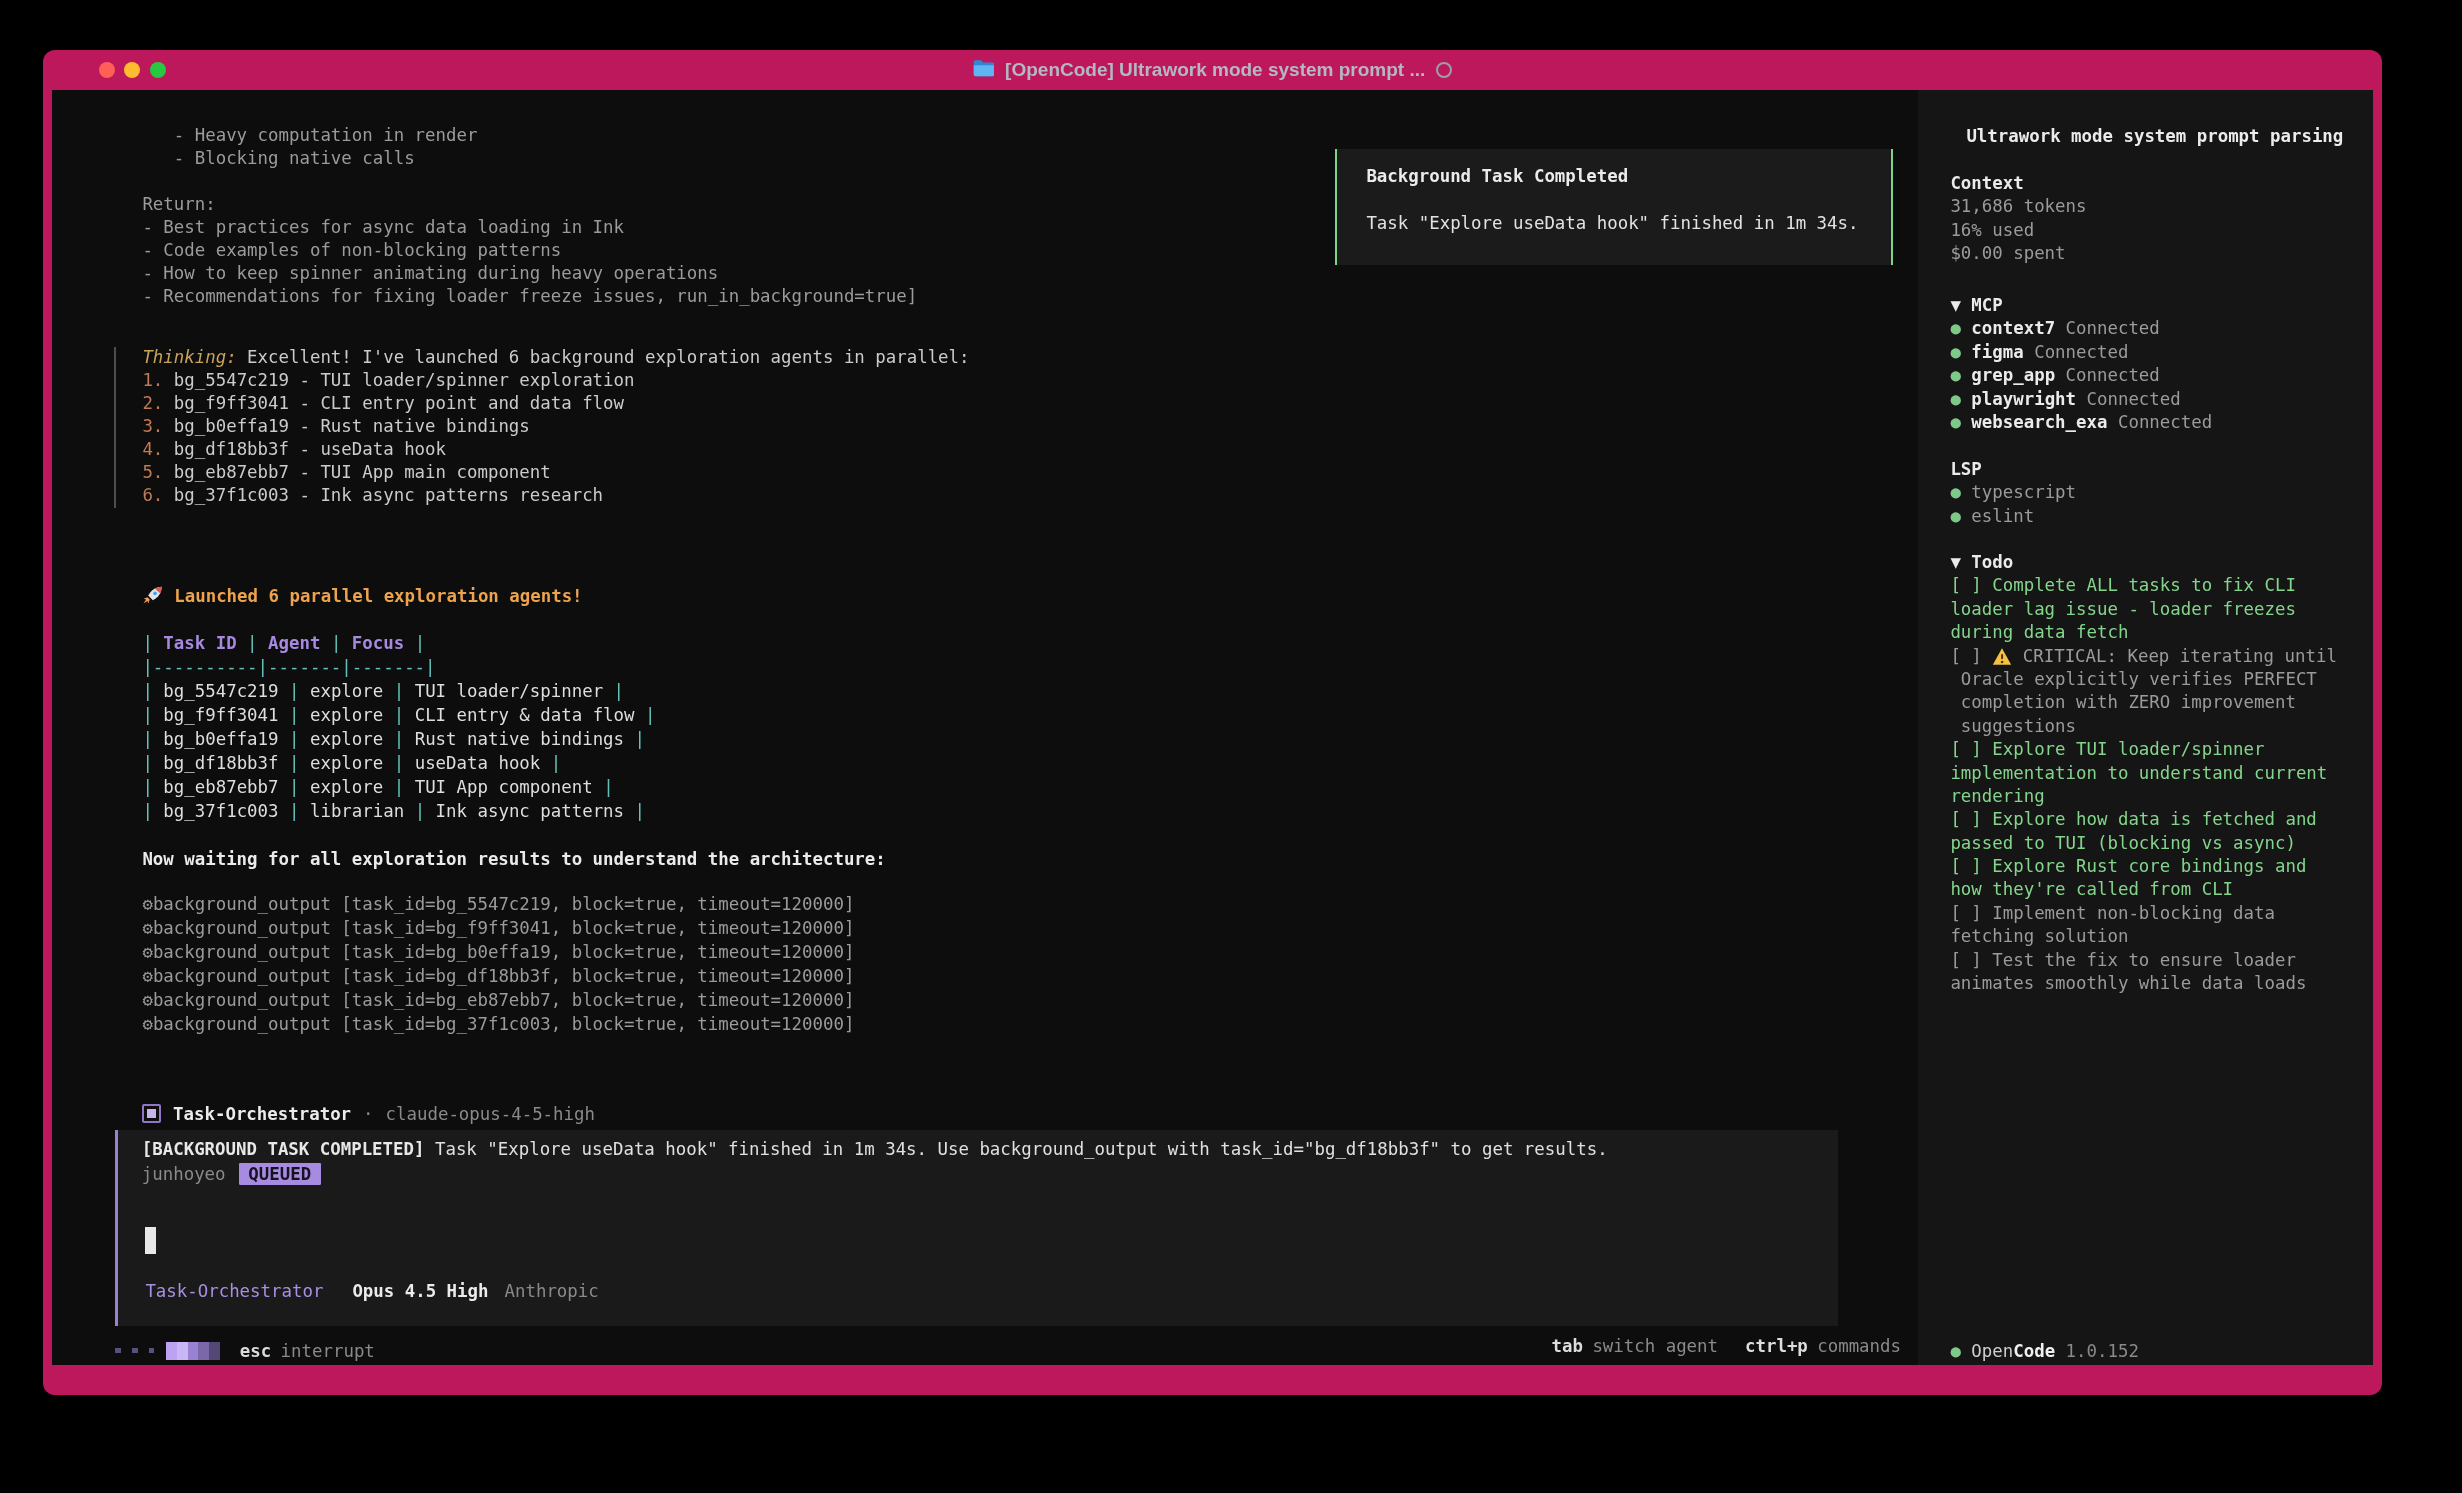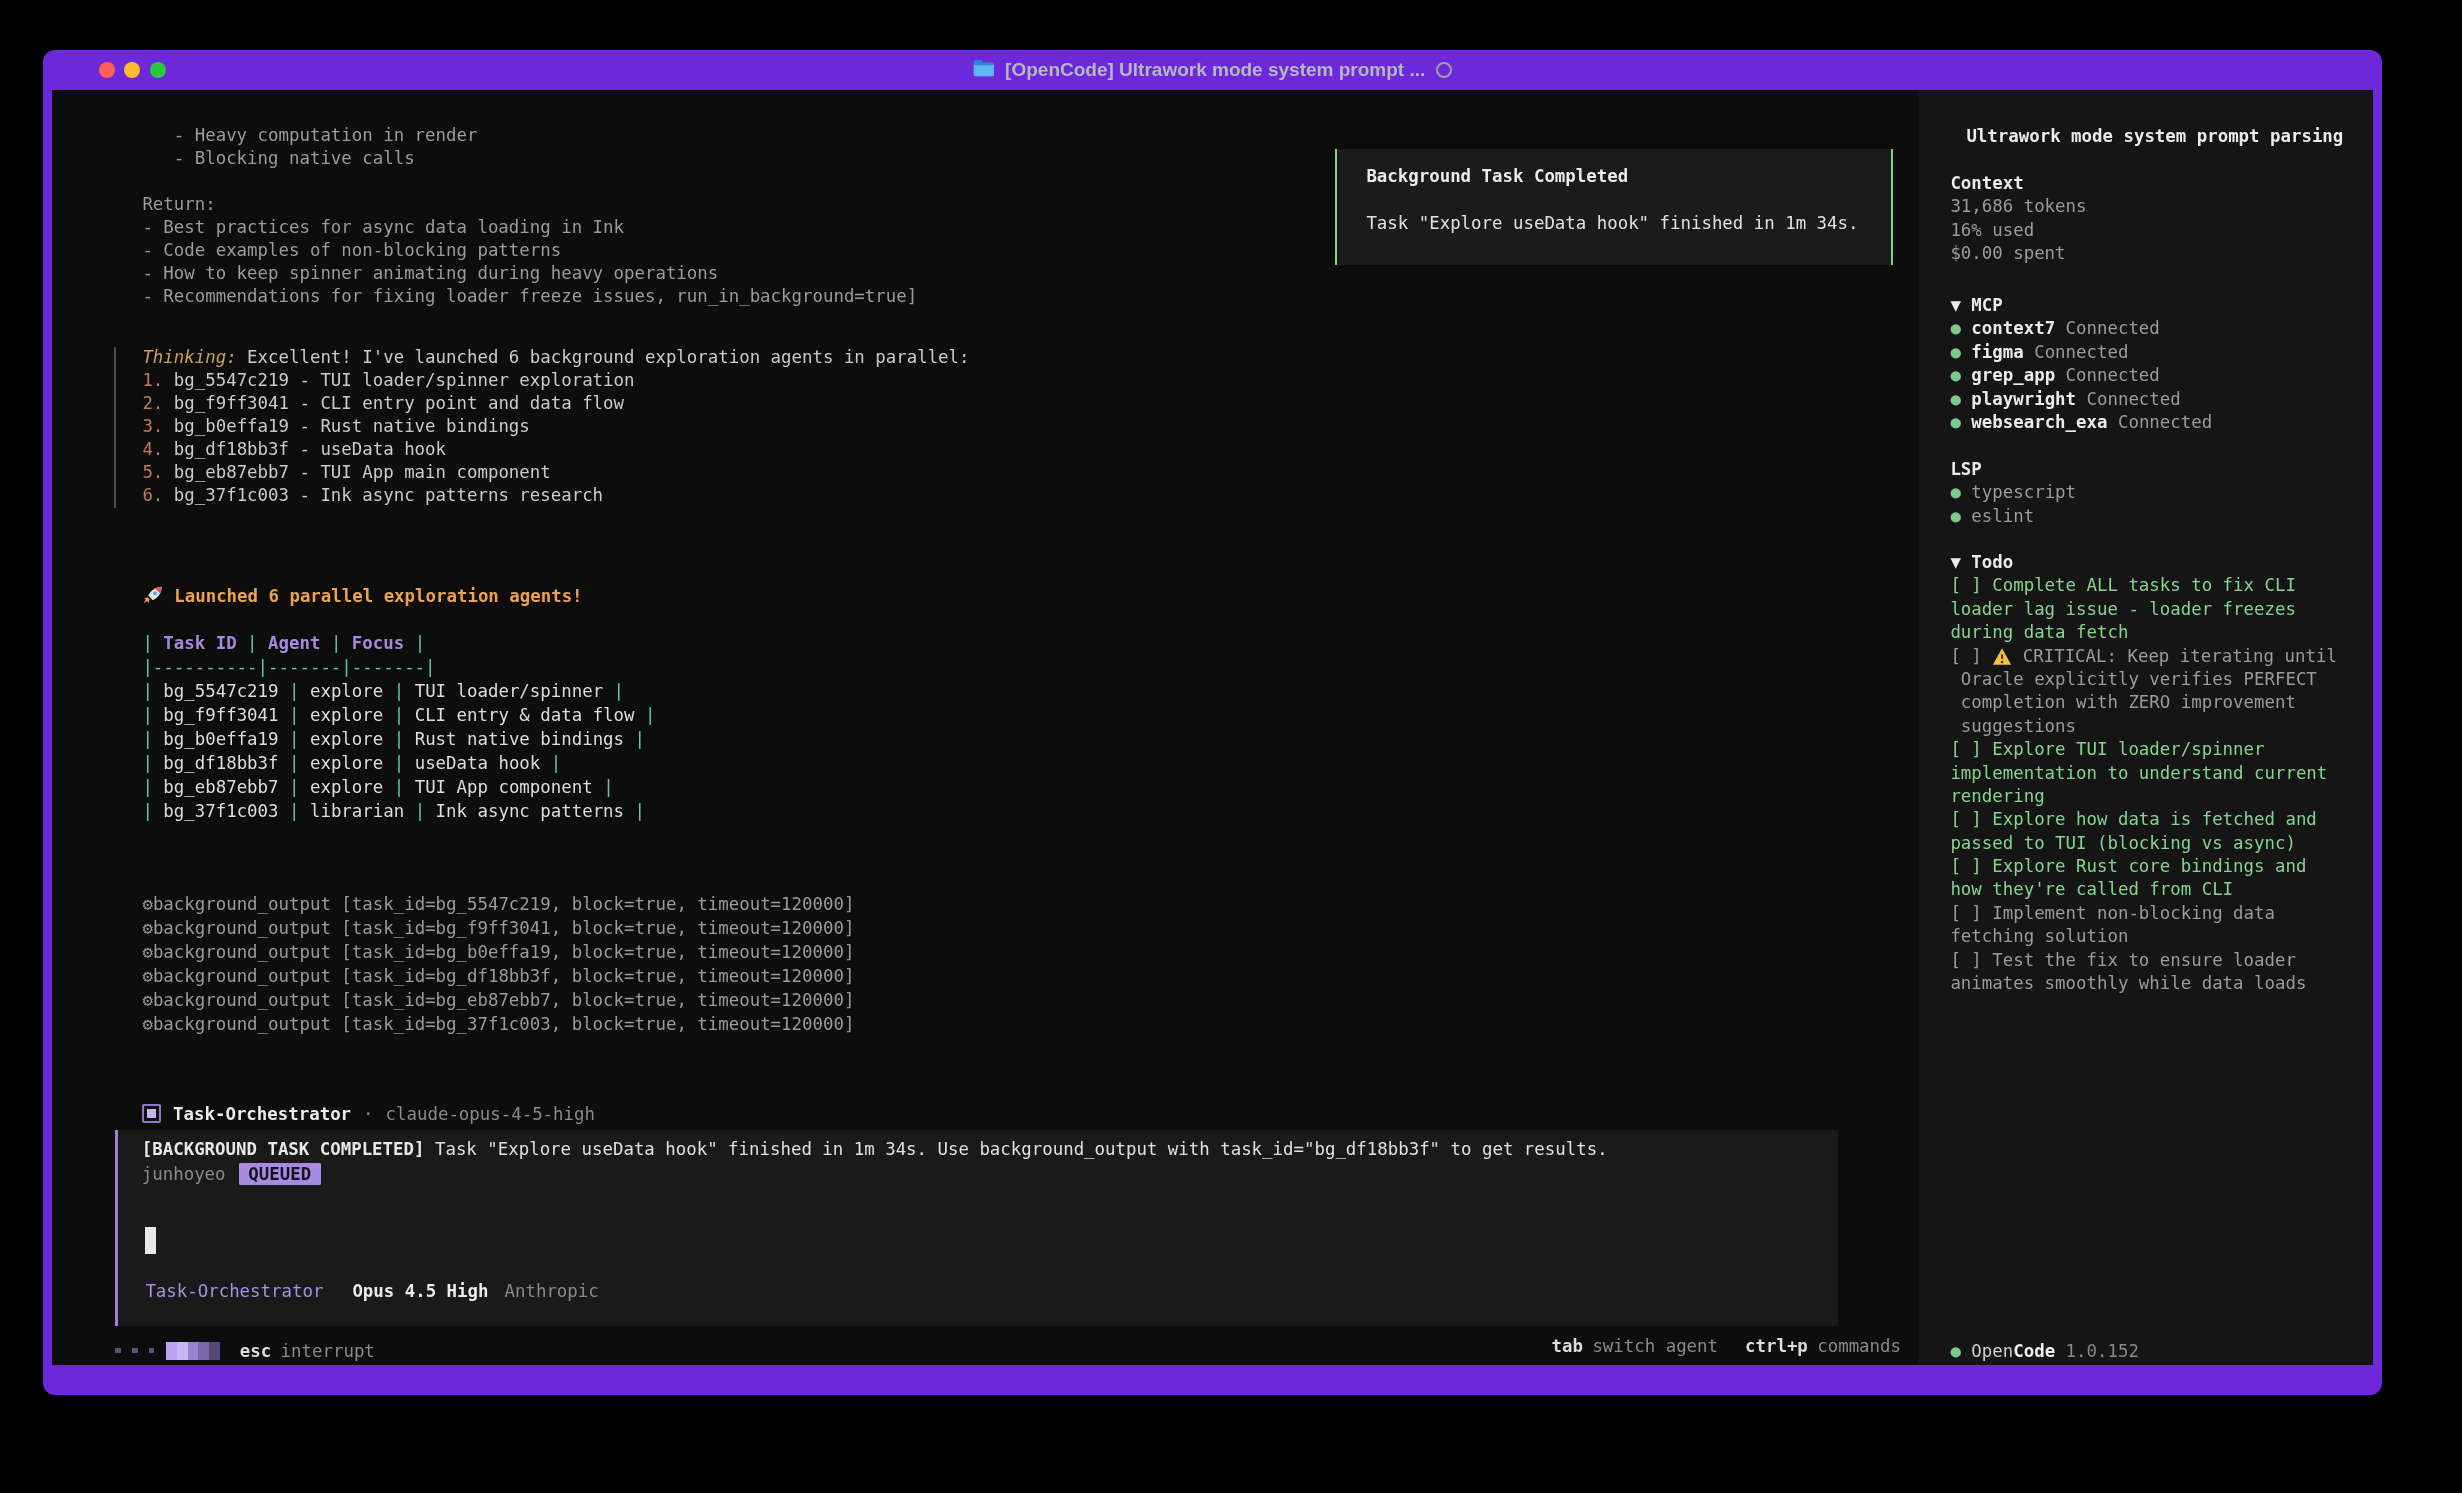--- a/index.html
+++ b/index.html
@@ -1,19 +1,19 @@
 <!DOCTYPE html>
 <html style="font-size:10.7px"><head>
 <meta charset="utf-8">
 <style>
   html,body{margin:0;padding:0;background:#000;}
   body{width:2462px;height:1493px;position:relative;overflow:hidden;}
 
   .window{position:absolute;left:43px;top:50px;width:2339px;height:1345px;
-    background:#6d28d9;border-radius:12px;box-shadow:0 20px 60px rgba(0,0,0,.9);}
+    background:#be185d;border-radius:12px;box-shadow:0 20px 60px rgba(0,0,0,.9);}
   .titlebar{position:absolute;top:0;left:0;right:0;height:40px;
     display:flex;align-items:center;justify-content:center;}
   .traffic{position:absolute;left:56px;top:12px;display:flex;gap:9.4px;}
   .light{width:16px;height:16px;border-radius:50%;}
   .light.red{background:#ff5f57;} .light.yellow{background:#febc2e;} .light.green{background:#28c840;}
   .titlewrap{display:flex;align-items:center;gap:10.7px;
     font-family:"Liberation Sans",sans-serif;font-weight:bold;font-size:19px;color:#b4b9c1;}
   .ring{width:12px;height:12px;border:2px solid #99a0a8;border-radius:50%;}
 
   .content{position:absolute;left:9.4px;top:40px;width:2321px;height:1275px;background:#0d0d0d;
@@ -167,20 +167,21 @@
       </div>
     <div class="tblock" style="top: 35px;"><div class="tline" style="height: 23px;"><span class="g">   - Heavy computation in render</span></div><div class="tline" style="height: 23px;"><span class="g">   - Blocking native calls</span></div><div class="tline" style="height: 23px;"></div><div class="tline" style="height: 23px;"><span class="g">Return:</span></div><div class="tline" style="height: 23px;"><span class="g">- Best practices for async data loading in Ink</span></div><div class="tline" style="height: 23px;"><span class="g">- Code examples of non-blocking patterns</span></div><div class="tline" style="height: 23px;"><span class="g">- How to keep spinner animating during heavy operations</span></div><div class="tline" style="height: 23px;"><span class="g">- Recommendations for fixing loader freeze issues, run_in_background=true]</span></div></div>
         <div class="tblock quote" style="top: 257px;"><div class="tline" style="height: 23px;"><span class="think">Thinking:</span><span class="lt"> Excellent! I've launched 6 background exploration agents in parallel:</span></div><div class="tline" style="height: 23px;"><span class="num">1. </span><span class="lt">bg_5547c219 - TUI loader/spinner exploration</span></div><div class="tline" style="height: 23px;"><span class="num">2. </span><span class="lt">bg_f9ff3041 - CLI entry point and data flow</span></div><div class="tline" style="height: 23px;"><span class="num">3. </span><span class="lt">bg_b0effa19 - Rust native bindings</span></div><div class="tline" style="height: 23px;"><span class="num">4. </span><span class="lt">bg_df18bb3f - useData hook</span></div><div class="tline" style="height: 23px;"><span class="num">5. </span><span class="lt">bg_eb87ebb7 - TUI App main component</span></div><div class="tline" style="height: 23px;"><span class="num">6. </span><span class="lt">bg_37f1c003 - Ink async patterns research</span></div></div>
         <div class="tblock" style="top: 495px;"><div class="tline" style="height: 27px;"><span class="icon"><svg width="21.4" height="21.4" viewBox="0 0 32 32">
                 <path d="M29.5 2.5c-7.5.2-13.5 3.4-17.6 9l-2.6 4.3 6.9 6.9 4.3-2.6c5.6-4.1 8.8-10.1 9-17.6z" fill="#dfe3ea"></path>
                 <path d="M29.5 2.5c-3.8.1-7.2 1-10.2 2.6l8 7.6c1.4-3 2.1-6.4 2.2-10.2z" fill="#e2574c"></path>
                 <circle cx="19.5" cy="12.5" r="2.8" fill="#4aa3e8"></circle>
                 <path d="M8.2 18.5l-5.7 2.1 3.6 1.2-3.9 6 6-3.9 1.2 3.6 2.1-5.7z" fill="#f0a050"></path>
               </svg></span><span class="orange"> Launched 6 parallel exploration agents!</span></div></div>
         <div class="tblock" style="top: 543px;"><div class="tline" style="height: 24px;"><span class="pipe">| </span><span class="hdr">Task ID</span><span class="pipe"> | </span><span class="hdr">Agent</span><span class="pipe"> | </span><span class="hdr">Focus</span><span class="pipe"> |</span></div><div class="tline" style="height: 24px;"><span class="pipe">|----------|-------|-------|</span></div><div class="tline" style="height: 24px;"><span class="pipe">| </span><span class="row">bg_5547c219</span><span class="pipe"> | </span><span class="row">explore</span><span class="pipe"> | </span><span class="row">TUI loader/spinner</span><span class="pipe"> |</span></div><div class="tline" style="height: 24px;"><span class="pipe">| </span><span class="row">bg_f9ff3041</span><span class="pipe"> | </span><span class="row">explore</span><span class="pipe"> | </span><span class="row">CLI entry &amp; data flow</span><span class="pipe"> |</span></div><div class="tline" style="height: 24px;"><span class="pipe">| </span><span class="row">bg_b0effa19</span><span class="pipe"> | </span><span class="row">explore</span><span class="pipe"> | </span><span class="row">Rust native bindings</span><span class="pipe"> |</span></div><div class="tline" style="height: 24px;"><span class="pipe">| </span><span class="row">bg_df18bb3f</span><span class="pipe"> | </span><span class="row">explore</span><span class="pipe"> | </span><span class="row">useData hook</span><span class="pipe"> |</span></div><div class="tline" style="height: 24px;"><span class="pipe">| </span><span class="row">bg_eb87ebb7</span><span class="pipe"> | </span><span class="row">explore</span><span class="pipe"> | </span><span class="row">TUI App component</span><span class="pipe"> |</span></div><div class="tline" style="height: 24px;"><span class="pipe">| </span><span class="row">bg_37f1c003</span><span class="pipe"> | </span><span class="row">librarian</span><span class="pipe"> | </span><span class="row">Ink async patterns</span><span class="pipe"> |</span></div></div>
+        <div class="tblock" style="top: 759px;"><div class="tline" style="height: 23px;"><span class="w">Now waiting for all exploration results to understand the architecture:</span></div></div>
         <div class="tblock" style="top: 804px;"><div class="tline" style="height: 24px;"><span class="gearic">⚙</span><span class="g">background_output [task_id=bg_5547c219, block=true, timeout=120000]</span></div><div class="tline" style="height: 24px;"><span class="gearic">⚙</span><span class="g">background_output [task_id=bg_f9ff3041, block=true, timeout=120000]</span></div><div class="tline" style="height: 24px;"><span class="gearic">⚙</span><span class="g">background_output [task_id=bg_b0effa19, block=true, timeout=120000]</span></div><div class="tline" style="height: 24px;"><span class="gearic">⚙</span><span class="g">background_output [task_id=bg_df18bb3f, block=true, timeout=120000]</span></div><div class="tline" style="height: 24px;"><span class="gearic">⚙</span><span class="g">background_output [task_id=bg_eb87ebb7, block=true, timeout=120000]</span></div><div class="tline" style="height: 24px;"><span class="gearic">⚙</span><span class="g">background_output [task_id=bg_37f1c003, block=true, timeout=120000]</span></div></div>
       </div>
 
     <div class="sidebar" id="sidebar-pane">
       <div class="sbfooter">
         <span class="fdot">● </span><span class="fopen">Open</span><span class="fcode">Code</span><span class="fver"> 1.0.152</span>
       </div>
     <div class="tblock" style="top: 36px;"><div class="tline" style="height: 23.4px; margin-left: 16px;"><span class="w">Ultrawork mode system prompt parsing</span></div></div>
         <div class="tblock" style="top: 83px;"><div class="tline" style="height: 23.4px;"><span class="w">Context</span></div><div class="tline" style="height: 23.4px;"><span class="g">31,686 tokens</span></div><div class="tline" style="height: 23.4px;"><span class="g">16% used</span></div><div class="tline" style="height: 23.4px;"><span class="g">$0.00 spent</span></div></div>
         <div class="tblock" style="top: 205px;"><div class="tline" style="height: 23.4px;"><span class="w">▼ MCP</span></div><div class="tline" style="height: 23.4px;"><span class="dotg">● </span><span class="w">context7</span><span class="g"> Connected</span></div><div class="tline" style="height: 23.4px;"><span class="dotg">● </span><span class="w">figma</span><span class="g"> Connected</span></div><div class="tline" style="height: 23.4px;"><span class="dotg">● </span><span class="w">grep_app</span><span class="g"> Connected</span></div><div class="tline" style="height: 23.4px;"><span class="dotg">● </span><span class="w">playwright</span><span class="g"> Connected</span></div><div class="tline" style="height: 23.4px;"><span class="dotg">● </span><span class="w">websearch_exa</span><span class="g"> Connected</span></div></div>

